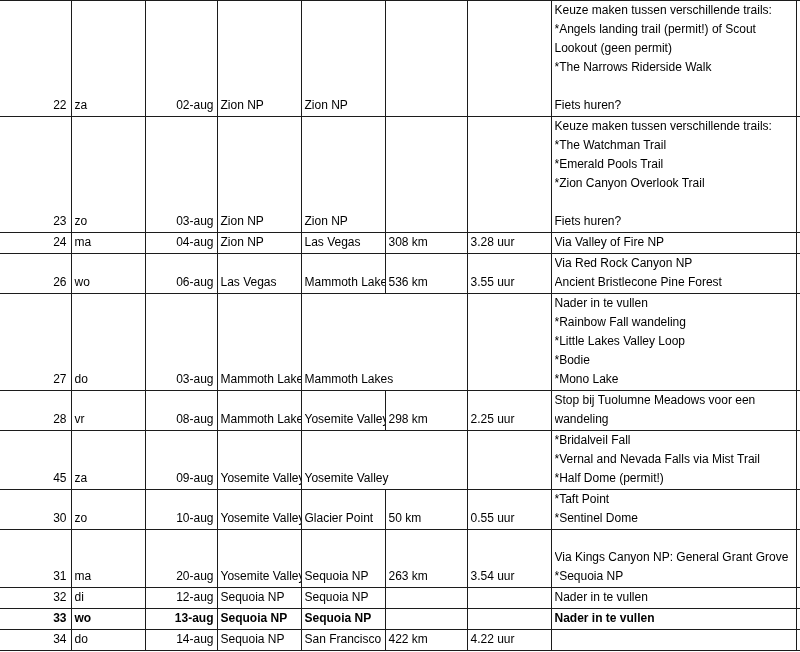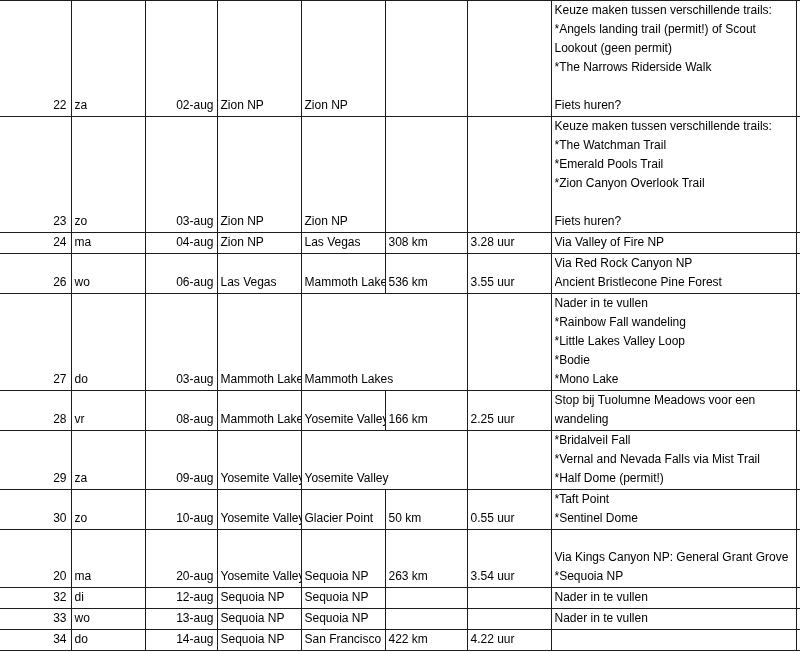--- a/index.html
+++ b/index.html
@@ -150,30 +150,30 @@
           <div class="ln">*Mono Lake</div>
         </td>
         <td class="c-sliver"></td>
       </tr>
       <tr style="height: 39px;">
         <td class="c-num">28</td>
         <td class="c-wd">vr</td>
         <td class="c-date">08-aug</td>
         <td class="c-from">Mammoth Lakes</td>
         <td class="c-to">Yosemite Valley</td>
-        <td class="c-dist">166 km</td>
+        <td class="c-dist">298 km</td>
         <td class="c-dur">2.25 uur</td>
         <td class="c-notes">
           <div class="ln">Stop bij Tuolumne Meadows voor een</div>
           <div class="ln">wandeling</div>
         </td>
         <td class="c-sliver"></td>
       </tr>
       <tr style="height: 56px;">
-        <td class="c-num">29</td>
+        <td class="c-num">45</td>
         <td class="c-wd">za</td>
         <td class="c-date">09-aug</td>
         <td class="c-from">Yosemite Valley</td>
         <td class="c-to ovf">Yosemite Valley</td>
         <td class="c-dist noleft"></td>
         <td class="c-dur"></td>
         <td class="c-notes">
           <div class="ln">*Bridalveil Fall</div>
           <div class="ln">*Vernal and Nevada Falls via Mist Trail</div>
           <div class="ln">*Half Dome (permit!)</div>
@@ -188,21 +188,21 @@
         <td class="c-to">Glacier Point</td>
         <td class="c-dist">50 km</td>
         <td class="c-dur">0.55 uur</td>
         <td class="c-notes">
           <div class="ln">*Taft Point</div>
           <div class="ln">*Sentinel Dome</div>
         </td>
         <td class="c-sliver"></td>
       </tr>
       <tr style="height: 58px;">
-        <td class="c-num">20</td>
+        <td class="c-num">31</td>
         <td class="c-wd">ma</td>
         <td class="c-date">20-aug</td>
         <td class="c-from">Yosemite Valley</td>
         <td class="c-to">Sequoia NP</td>
         <td class="c-dist">263 km</td>
         <td class="c-dur">3.54 uur</td>
         <td class="c-notes">
           <div class="ln">Via Kings Canyon NP: General Grant Grove</div>
           <div class="ln">*Sequoia NP</div>
         </td>
@@ -214,21 +214,21 @@
         <td class="c-date">12-aug</td>
         <td class="c-from">Sequoia NP</td>
         <td class="c-to">Sequoia NP</td>
         <td class="c-dist"></td>
         <td class="c-dur"></td>
         <td class="c-notes">
           <div class="ln">Nader in te vullen</div>
         </td>
         <td class="c-sliver"></td>
       </tr>
-      <tr style="height: 19px;">
+      <tr style="height: 19px; font-weight: bold;">
         <td class="c-num">33</td>
         <td class="c-wd">wo</td>
         <td class="c-date">13-aug</td>
         <td class="c-from">Sequoia NP</td>
         <td class="c-to">Sequoia NP</td>
         <td class="c-dist"></td>
         <td class="c-dur"></td>
         <td class="c-notes">
           <div class="ln">Nader in te vullen</div>
         </td>

